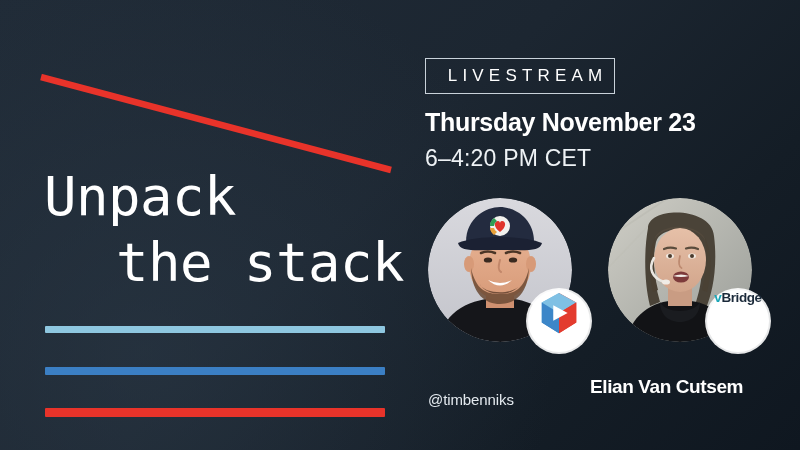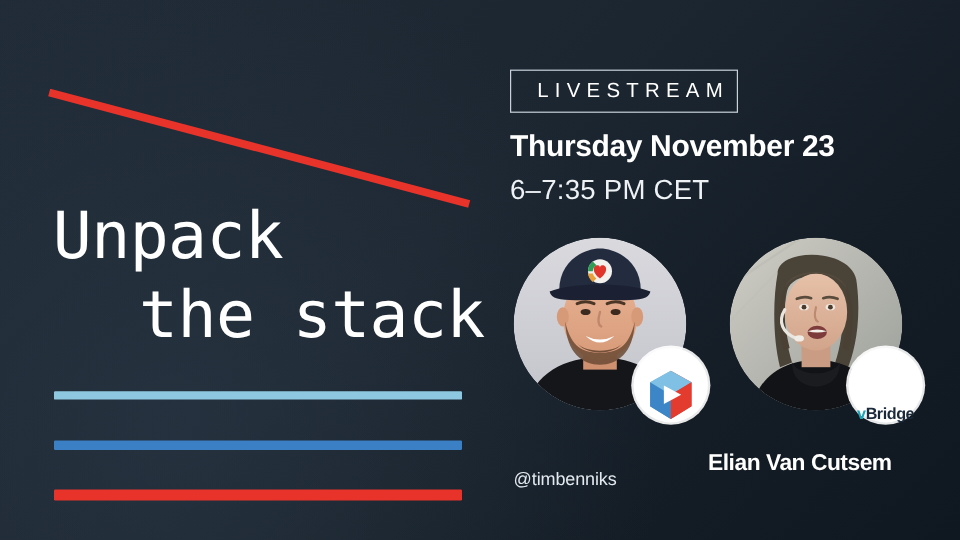--- a/index.html
+++ b/index.html
@@ -68,21 +68,21 @@
   
   .avatar{
     position:absolute;width:144px;height:144px;border-radius:50%;
     overflow:hidden;
   }
   .av-1{left:18px;top:198px;}
   .av-2{left:198px;top:198px;}
 
   .logo-chip{
     position:absolute;width:62px;height:62px;border-radius:50%;
-    background:#ffffff;display:flex;align-items:flex-end;justify-content:center;
+    background:#ffffff;display:flex;align-items:flex-start;justify-content:center;
     box-shadow:0 0 0 2px rgba(255,255,255,.9);
   }
   .chip-1{left:118px;top:290px;}
   .chip-2{left:297px;top:290px;}
 
   .vbridge-text{
     font-size:13.5px;font-weight:700;color:#1b2a3a;letter-spacing:-0.4px;
     font-family:"Liberation Sans",sans-serif;white-space:nowrap;
   }
   .vbridge-text .v{color:#1aa6b7;font-weight:600;}
@@ -121,21 +121,21 @@
     <div class="rule rule-3"></div>
   </div>
 
   <div class="right">
 
     <div class="badge-box">
       <span>LIVESTREAM</span>
     </div>
 
     <div class="date">Thursday November 23</div>
-    <div class="time">6–7:35 PM CET</div>
+    <div class="time">6–4:20 PM CET</div>
 
     <div class="avatar av-1">
       <svg viewBox="0 0 144 144" width="144" height="144">
         <defs>
           <clipPath id="c1">
               <circle cx="72" cy="72" r="72"></circle>
             </clipPath>
           <linearGradient id="bg1" x1="0" y1="0" x2="0" y2="1">
             <stop offset="0" stop-color="#d9d9de"></stop>
               <stop offset="1" stop-color="#c3c4cb"></stop>

